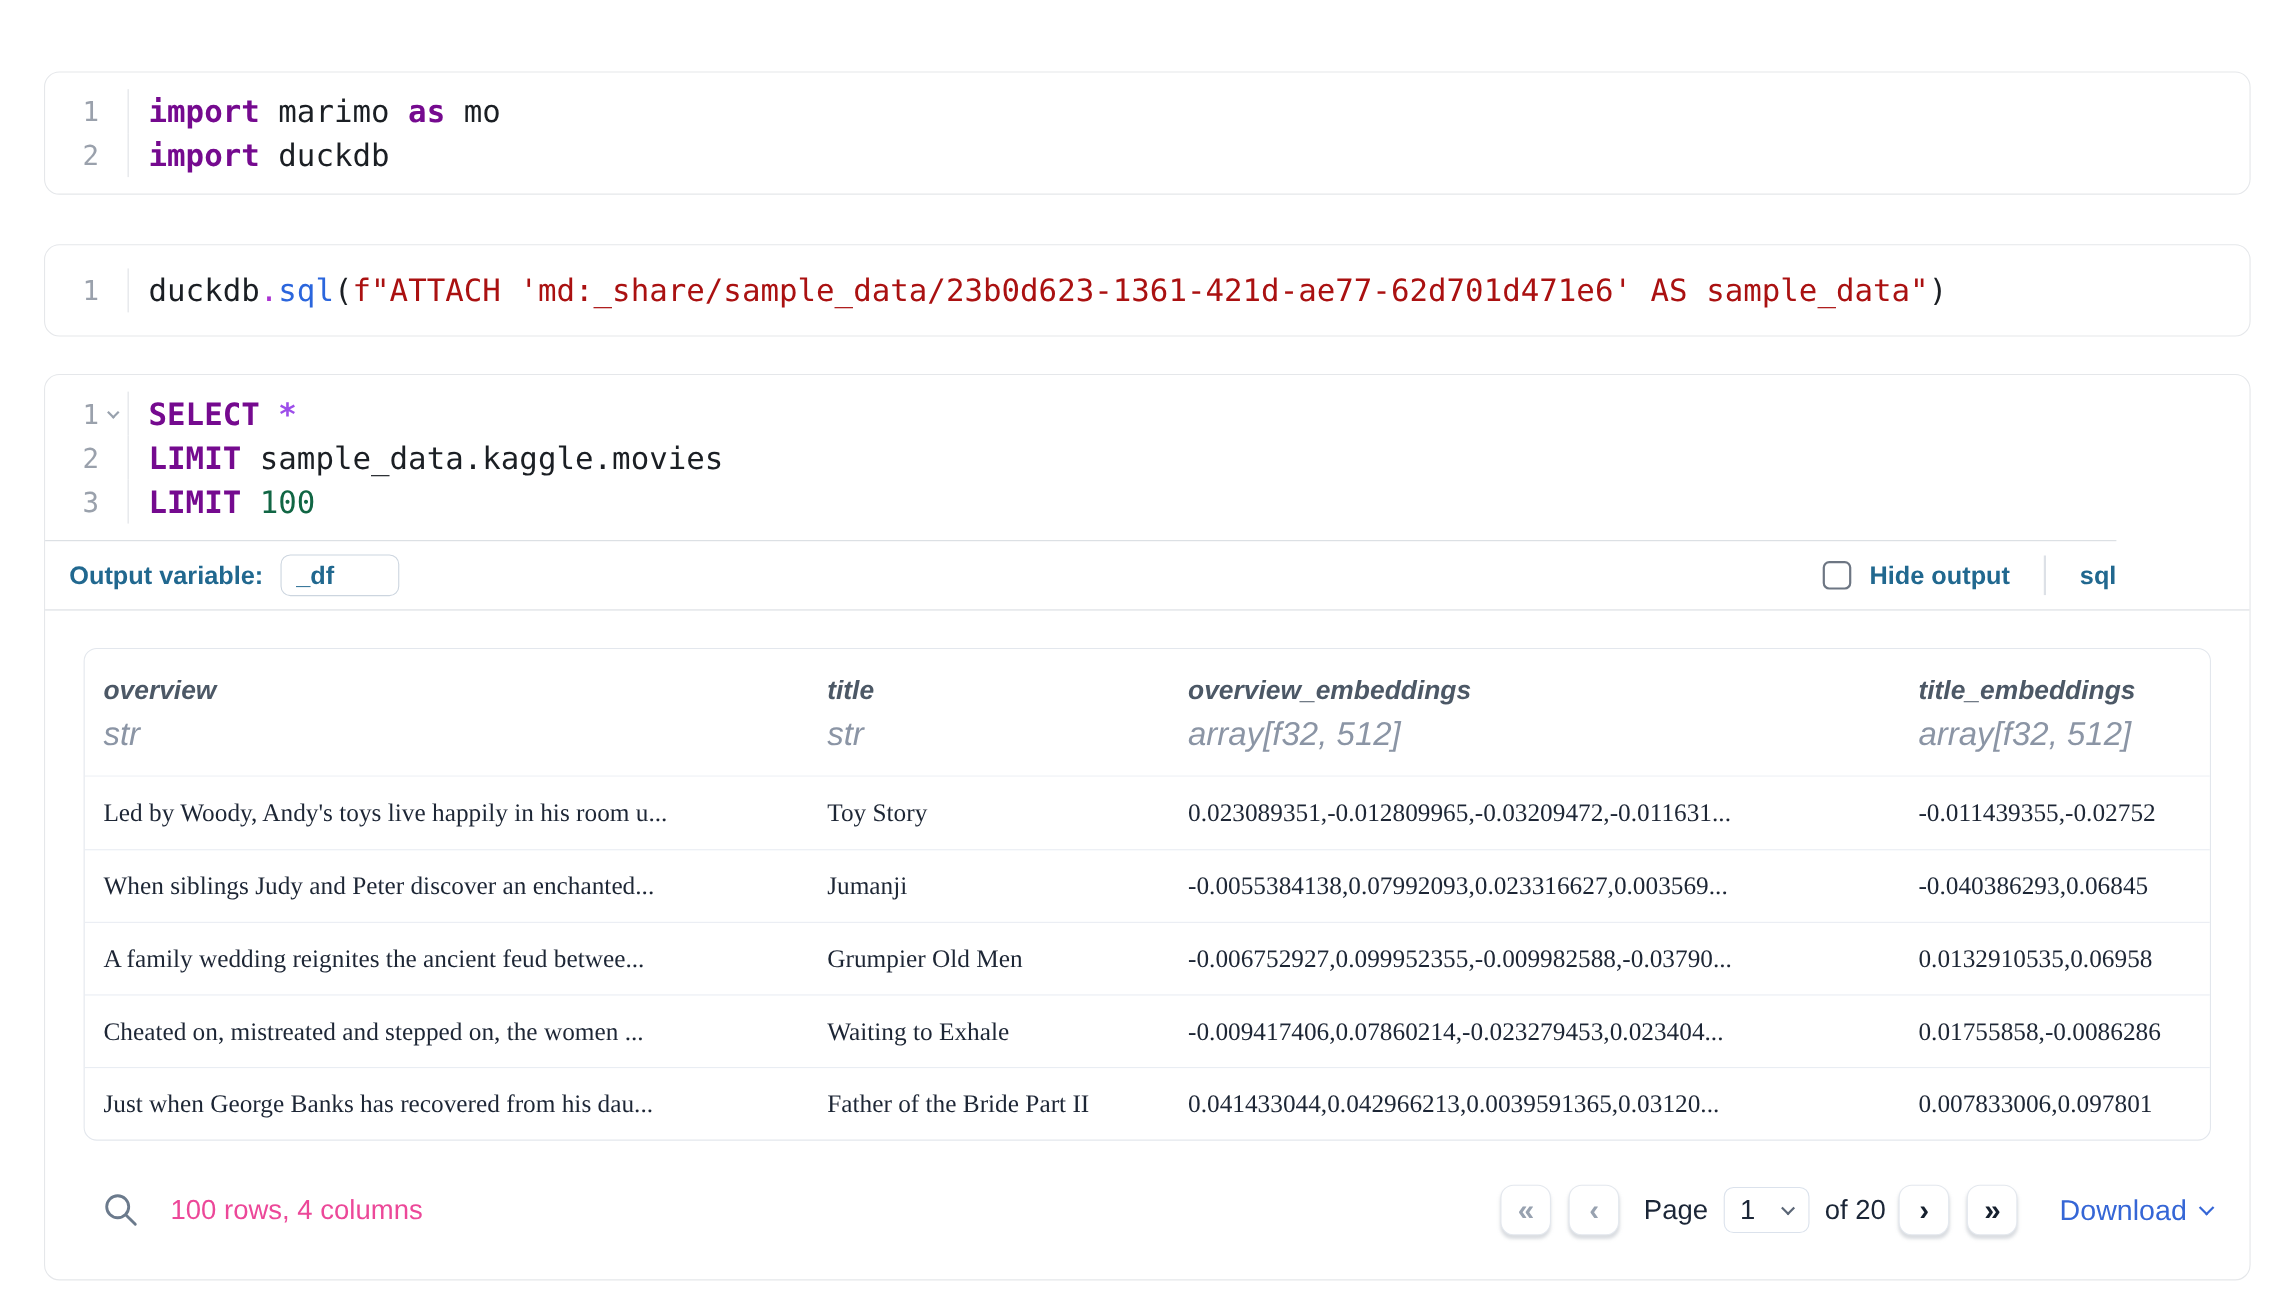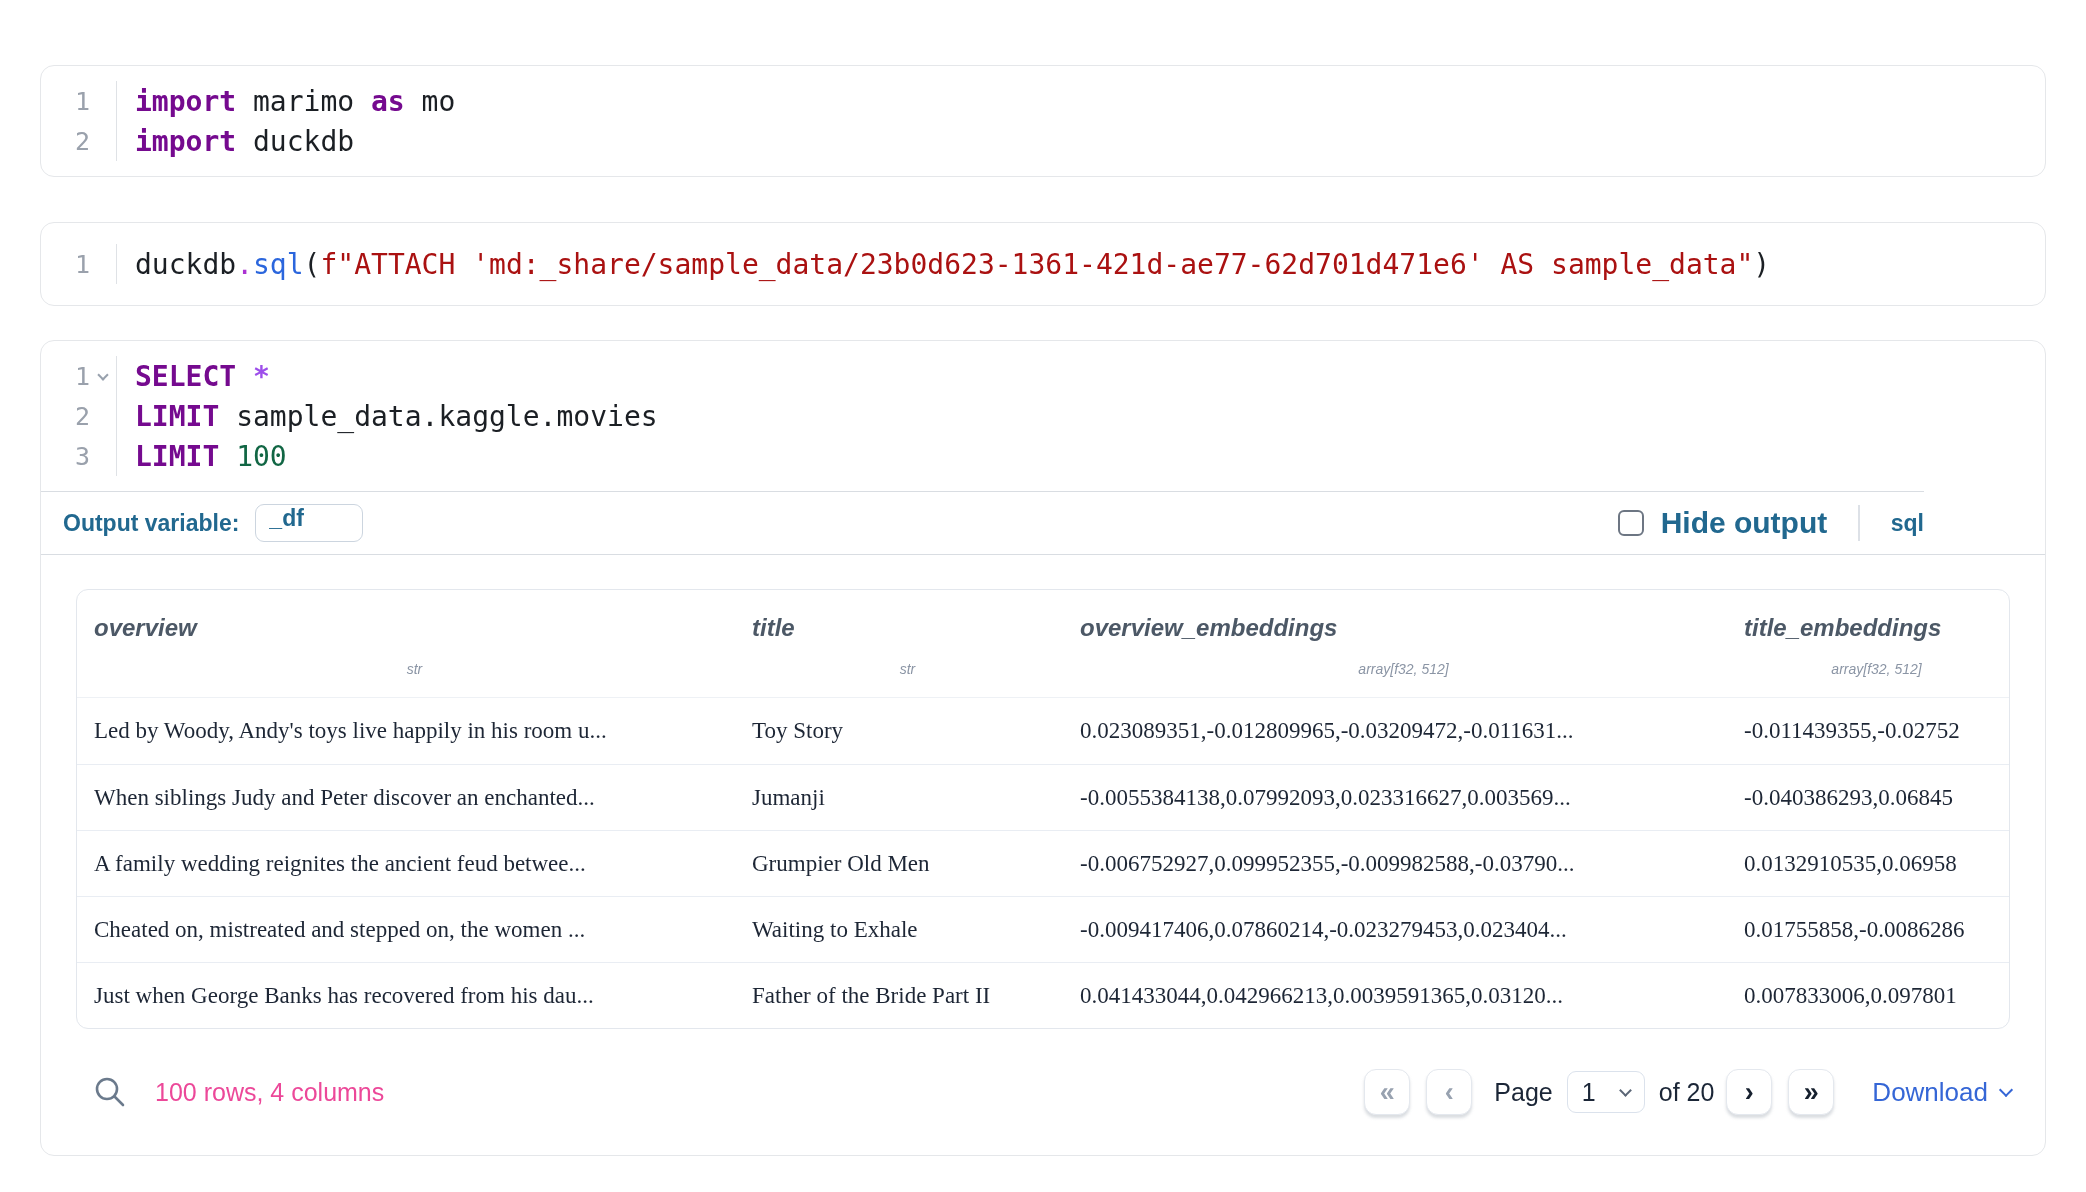--- a/index.html
+++ b/index.html
@@ -30,36 +30,36 @@
   .tk-prop { color: #2b66dd; }
   .tk-op   { color: #ab32d2; }
   .tk-star { color: #9d4eea; font-weight: bold; }
 
   
   .code-divider { border-top: 1.5px solid #d9dde2; margin-right: 121px; }
   .bar-divider  { border-top: 1.5px solid #d9dde2; }
   .output-bar { display: flex; align-items: center; height: 62px; padding: 0 121px 0 22px; }
   .ov-label { color: #21688f; font-weight: bold; font-size: 23px; }
   .ov-input { margin-left: 16px; width: 108px; height: 38px; border: 1.5px solid #ccd5df;
-              border-radius: 9px; display: flex; padding-left: 13px;
+              border-radius: 9px; display: flex; align-items: center; padding-left: 13px;
               color: #21688f; font-weight: bold; font-size: 23px; background: #fff; }
   .right-group { margin-left: auto; display: flex; align-items: center; }
   .checkbox { width: 26px; height: 26px; border: 2.5px solid #6d7683; border-radius: 6px; background: #fff; }
-  .hide-label { margin-left: 17px; color: #21688f; font-weight: bold; font-size: 30px; }
+  .hide-label { margin-left: 17px; color: #21688f; font-weight: bold; font-size: 23px; }
   .vdivider { width: 1.5px; height: 36px; background: #dde1e7; margin: 0 31px; }
   .lang-label { color: #21688f; font-weight: bold; font-size: 23px; }
 
   
   .result-wrap { padding: 34px 35px 0; }
   .dtable { border: 1.5px solid #e3e7ed; border-radius: 12px; overflow: hidden; background: #fff; }
   .dtable-head { display: grid; grid-template-columns: 658px 328px 664px 1fr;
                  padding: 24px 0 20px; border-bottom: 1.5px solid #eef1f5; font-style: italic; }
   .hcell { padding-left: 17px; overflow: hidden; white-space: nowrap; }
   .hname { font-size: 24px; font-weight: bold; color: #4c5866; }
-  .htype { font-size: 14px; color: #8b95a5; margin-top: 19px; text-align: center; }
+  .htype { font-size: 30px; color: #8b95a5; margin-top: 9px; }
   .dtable-row { display: grid; grid-template-columns: 658px 328px 664px 1fr; height: 66px; align-items: center; }
   .dtable-row + .dtable-row { border-top: 1.5px solid #e9edf3; }
   .dcell { padding-left: 17px; font-size: 23px; color: #1d2635; white-space: nowrap; overflow: hidden; font-family: Liberation Serif, serif; }
 
   
   .result-footer { display: flex; align-items: center; height: 126px; padding: 0 34px 0 52px; }
   .search-btn { display: flex; align-items: center; }
   .summary { margin-left: 28px; font-size: 25px; color: #ec4899; }
   .pager { margin-left: auto; display: flex; align-items: center; }
   .pbtn { width: 46px; height: 46px; border: 1.5px solid #e4e8ee; border-radius: 12px; background: #fff;

